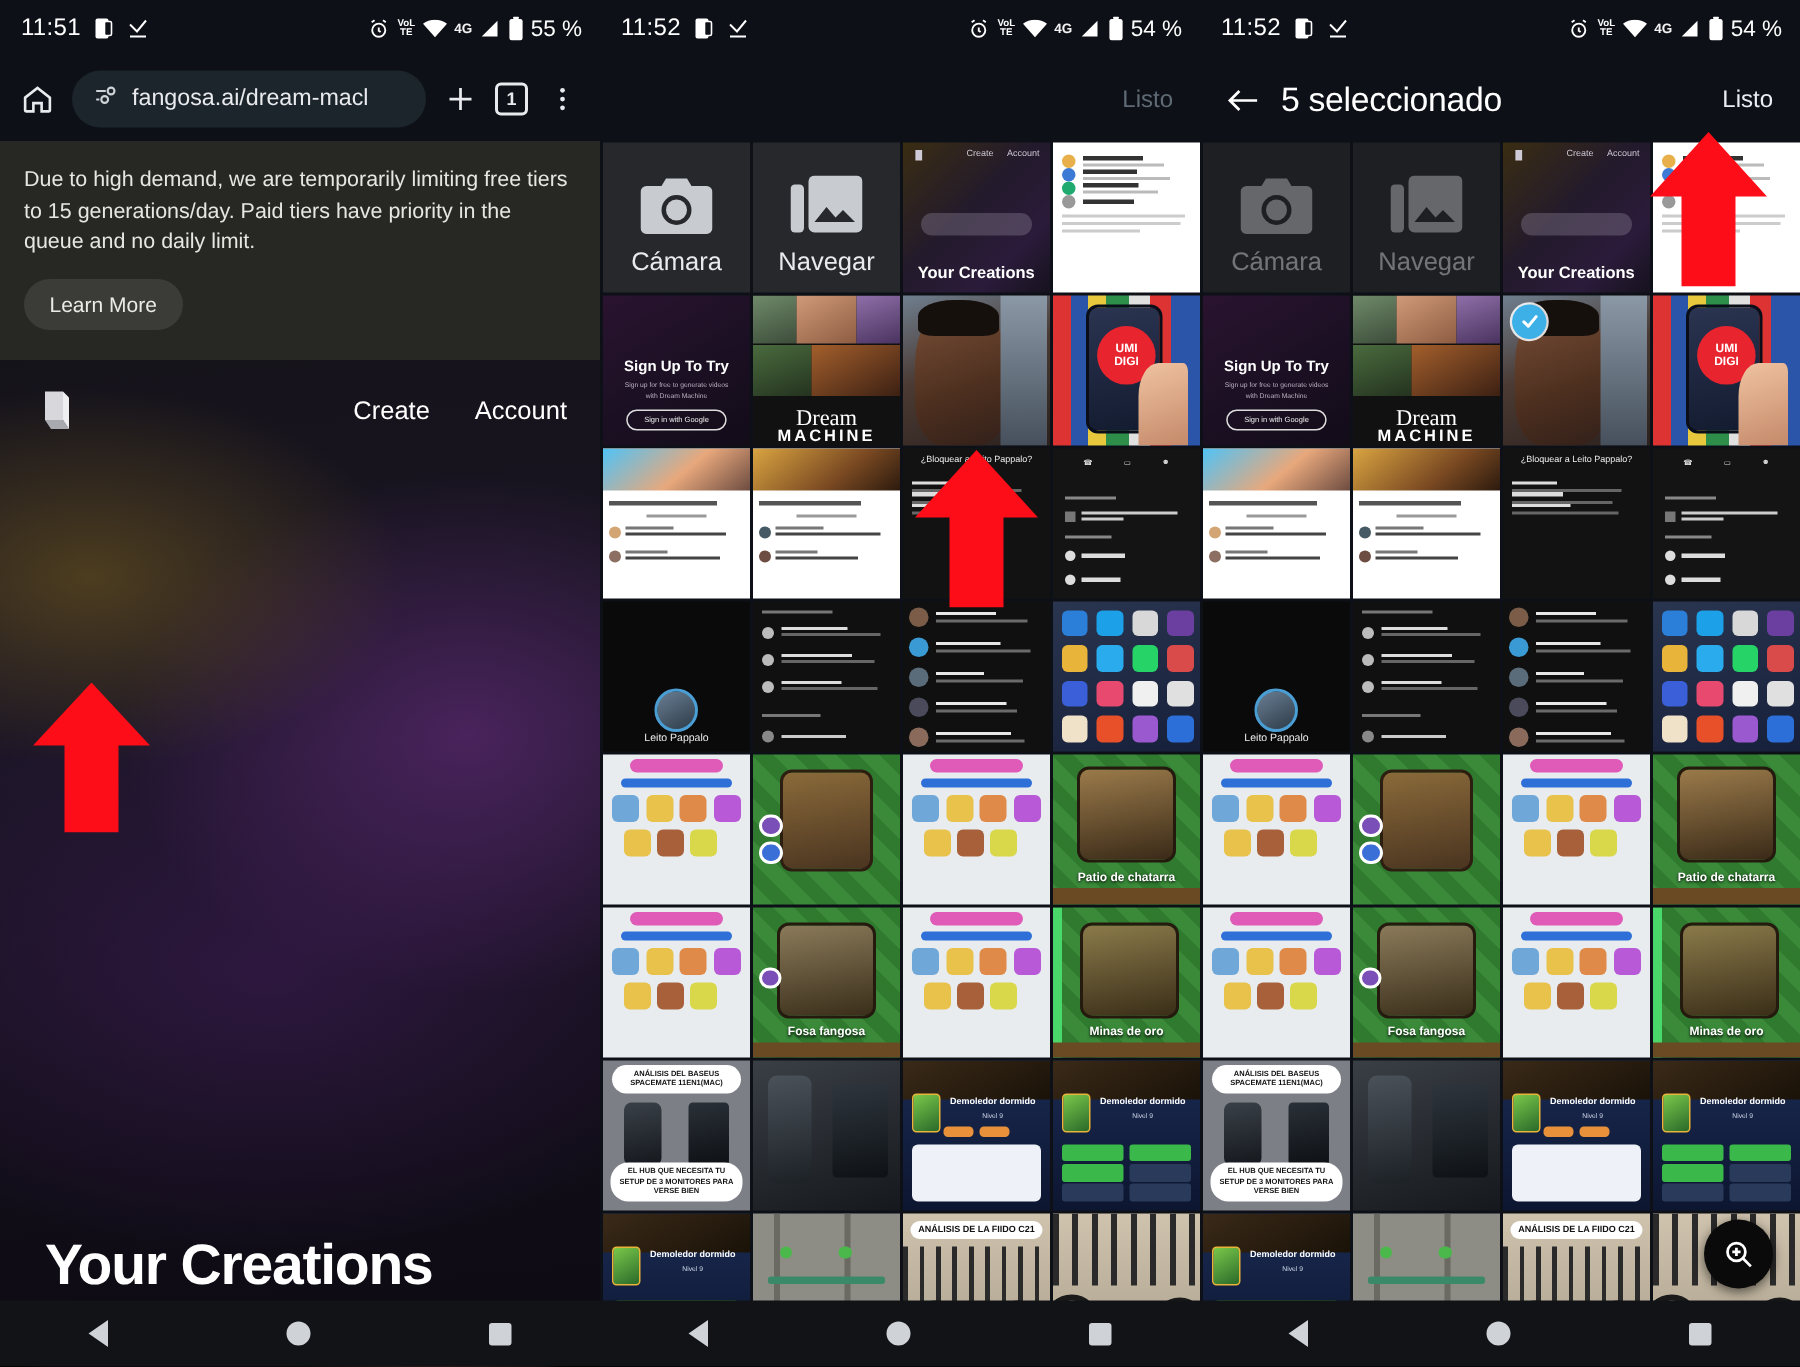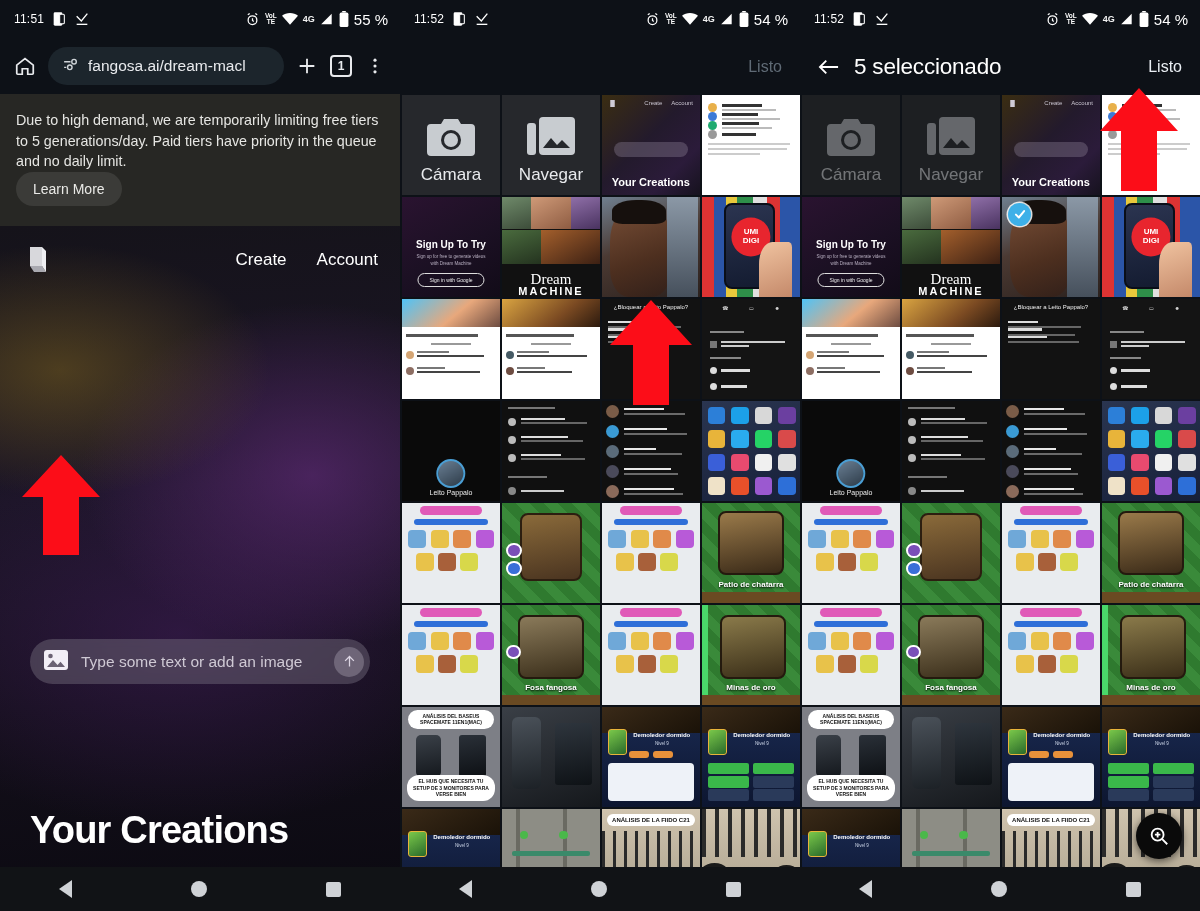--- a/index.html
+++ b/index.html
@@ -13,21 +13,21 @@
   .panel { position: relative; width: 400px; height: 911px; overflow: hidden; background: #0d1117; }
 
   
   .statusbar {
     height: 38px; display: flex; align-items: center;
     justify-content: space-between; padding: 0 12px 0 14px;
     color: #fff; font-size: 15px; font-weight: 500; background: #0d1117;
   }
   .sb-left { display: flex; align-items: center; gap: 7px; }
   .sb-right { display: flex; align-items: center; gap: 5px; }
-  .sb-time { font-size: 12px; letter-spacing: .2px; }
+  .sb-time { font-size: 16px; letter-spacing: .2px; }
   .sb-ico { display: inline-flex; align-items: center; }
   .sb-volte { font-size: 6.5px; line-height: 6.5px; font-weight: 700; text-align: center; }
   .sb-4g { font-size: 9px; font-weight: 700; opacity: .95; }
   .sb-batt { font-size: 15px; font-weight: 500; }
 
   
   .p1 { background: #0e0d12; }
   .chrome-bar {
     height: 56px; display: flex; align-items: center; gap: 10px;
     padding: 0 12px; background: #0d1117;
@@ -41,21 +41,21 @@
   .tabcount {
     width: 22px; height: 22px; border: 2px solid #e8eaed; border-radius: 4px;
     display: flex; align-items: center; justify-content: center;
     font-size: 12px; font-weight: 700; color: #e8eaed;
   }
   .notice {
     background: #272724; padding: 16px 16px 20px 16px; color: #e6e6e3;
   }
   .notice p { font-size: 14.3px; line-height: 1.45; }
   .learn-more {
-    display: inline-block; background: #3b3b38; color: #eaeae7;
+    margin-top: 14px; display: inline-block; background: #3b3b38; color: #eaeae7;
     border: none; border-radius: 17px; padding: 9px 17px; font-size: 14px;
     font-family: inherit; cursor: pointer;
   }
   .hero {
     position: relative; height: 657px;
     background:
       radial-gradient(ellipse 300px 180px at 15% 22%, rgba(120,95,30,.55), transparent 70%),
       radial-gradient(ellipse 320px 240px at 78% 38%, rgba(88,40,110,.75), transparent 72%),
       radial-gradient(ellipse 420px 260px at 45% 62%, rgba(62,28,86,.6), transparent 75%),
       linear-gradient(175deg, #15131a 0%, #1b1526 40%, #130f1a 70%, #0c0a12 100%);
@@ -233,56 +233,39 @@
       <span class="chrome-ico">
         <svg width="20" height="20" viewBox="0 0 24 24" fill="#e8eaed">
             <circle cx="12" cy="5" r="1.9"></circle>
             <circle cx="12" cy="12" r="1.9"></circle>
             <circle cx="12" cy="19" r="1.9"></circle>
           </svg>
       </span>
     </div>
 
     <div class="notice">
-      <p>Due to high demand, we are temporarily limiting free tiers to 5 generations/day. Paid tiers have priority in the queue and no daily limit.</p>
+      <p>Due to high demand, we are temporarily limiting free tiers to 15 generations/day. Paid tiers have priority in the queue and no daily limit.</p>
       <button class="learn-more">Learn More</button>
     </div>
 
     <div class="hero">
       <div class="hero-nav">
         <span class="luma-logo">
           <svg width="30" height="32" viewBox="0 0 30 32">
               <path d="M8 3 L20 3 L20 22 L8 22 Z" fill="#d8d8dc"></path>
               <path d="M8 22 L20 22 L24 28 L12 28 Z" fill="#a9a9b0"></path>
               <path d="M20 3 L24 7 L24 28 L20 22 Z" fill="#efeff2"></path>
             </svg>
         </span>
         <div class="hero-links">
           <a href="#">Create</a>
           <a href="#">Account</a>
         </div>
       </div>
 
-      <div class="prompt-wrap">
-        <div class="prompt-bar">
-          <span>
-            <svg width="24" height="20" viewBox="0 0 24 20" fill="#f2eef6">
-                <rect x="0" y="0" width="24" height="20" rx="3"></rect>
-                <circle cx="6.5" cy="6" r="2.3" fill="#6b6274"></circle>
-                <path d="M3 17l6-7 4.5 5 3-3.2L21 17z" fill="#6b6274"></path>
-              </svg>
-          </span>
-          <span class="prompt-ph">Type some text or add an image</span>
-          <span class="send-btn">
-            <svg width="15" height="15" viewBox="0 0 24 24" fill="none" stroke="#ddd6e4" stroke-width="2">
-                <path d="M12 20V5M5 11l7-7 7 7"></path>
-              </svg>
-          </span>
-        </div>
-      </div>
 
       <div class="creations-title">Your Creations</div>
       <div class="creation-card"></div>
     </div>
 
     <div class="arrow" style="left:22px; top:455px;">
       <svg width="78" height="100" viewBox="0 0 78 100">
           <path d="M39 0 L78 42 L57 42 L57 100 L21 100 L21 42 L0 42 Z" fill="#FC0D18"></path>
         </svg>
     </div>

